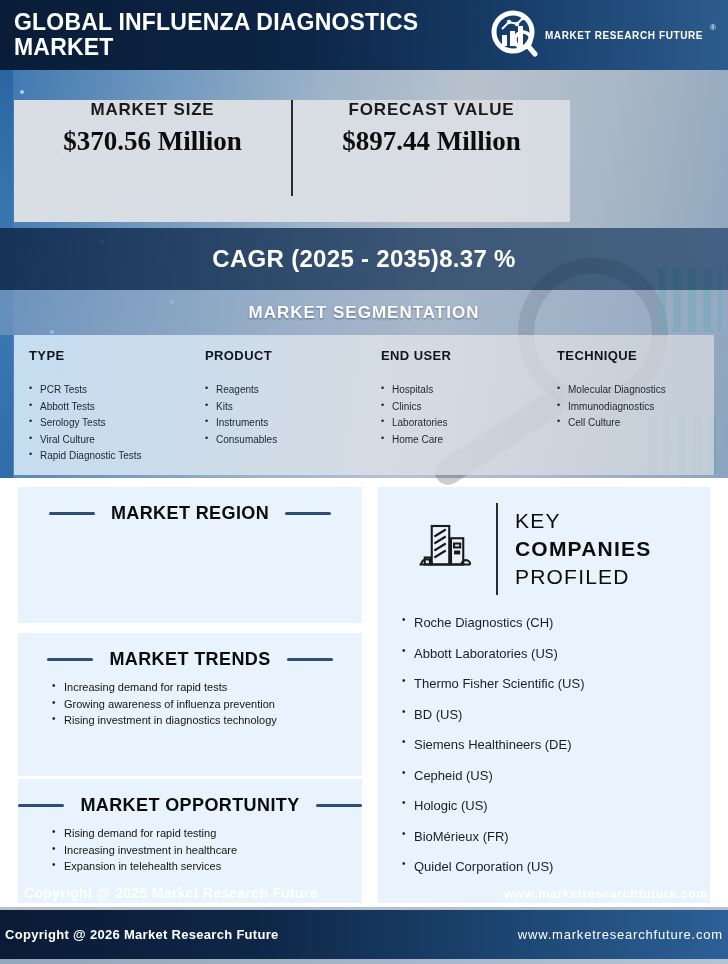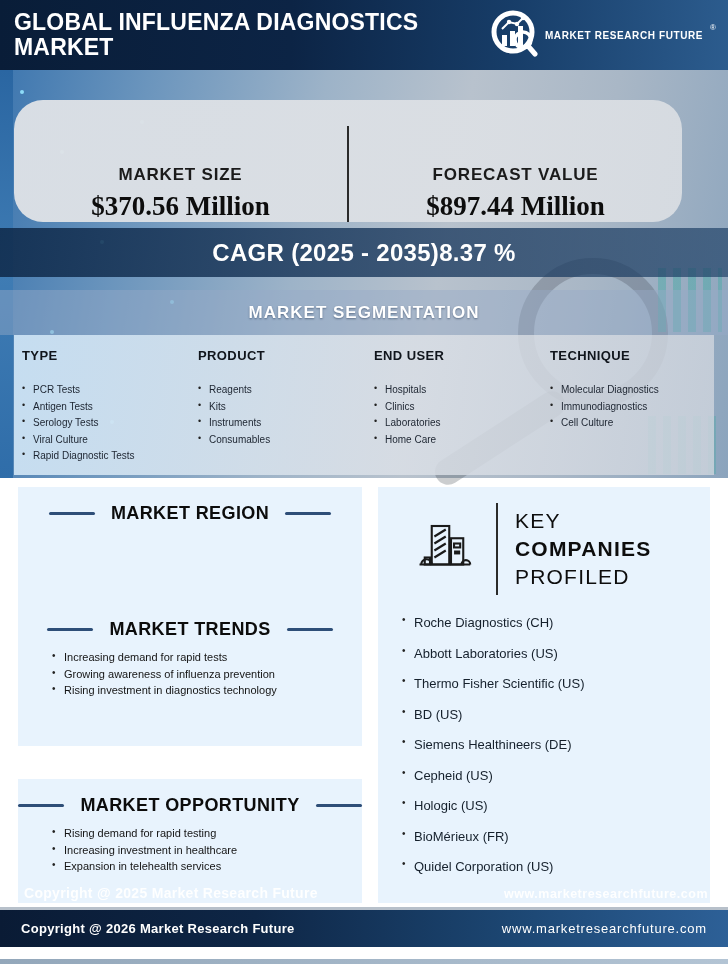--- a/index.html
+++ b/index.html
@@ -29,51 +29,51 @@
   
   .header { position:absolute; left:0; top:0; width:728px; height:70px;
     background:linear-gradient(92deg,#091d38 0%,#0c2445 40%,#173d68 70%,#2c5c8e 100%);
     display:flex; justify-content:space-between; align-items:center; padding:0 12px 0 14px; }
   .title { font-size:23px; font-weight:bold; color:#fff; line-height:1.08; letter-spacing:0.2px; }
   .logo { display:flex; align-items:center; gap:7px; }
   .logo-text { color:#fff; font-size:10px; font-weight:bold; letter-spacing:0.6px; }
   .logo-reg { color:#fff; font-size:8px; position:relative; top:-8px; }
 
   
-  .stats { position:absolute; left:14px; top:100px; width:668px; height:122px;
+  .stats { position:absolute; left:14px; top:100px; width:556px; height:122px;
     background:linear-gradient(90deg,rgba(224,227,231,0.95),rgba(218,222,227,0.93));
-    display:flex; align-items:flex-end;border-radius:29px; }
+    display:flex; align-items:flex-start; }
   .stat { flex:1; text-align:center; }
   .stat-label { font-size:17px; font-weight:bold; color:#1b1b1b; letter-spacing:0.8px; }
   .stat-value { font-size:27px; font-weight:bold; color:#0d0d0d; margin-top:6px;font-family:Liberation Serif, serif; }
   .stat-divider { width:2px; height:96px; background:#2a2a2a; }
 
   
-  .cagr { position:absolute; left:0; top:228px; width:728px; height:49px;
+  .cagr { position:absolute; left:0; top:228px; width:728px; height:62px;
     background:linear-gradient(90deg,rgba(14,40,72,0.85),rgba(20,52,90,0.75) 60%,rgba(30,64,102,0.68));
     display:flex; align-items:center; justify-content:center; }
   .cagr span { font-size:24px; font-weight:bold; color:#fff; letter-spacing:0.3px; }
   .seg-title-band { position:absolute; left:0; top:290px; width:728px; height:45px;
     background:rgba(150,170,200,0.45); display:flex; align-items:center; justify-content:center; }
   .seg-title-band span { font-size:17px; font-weight:bold; color:#fff; letter-spacing:1px;
     text-shadow:0 1px 2px rgba(20,40,70,0.5); }
 
   .seg-panel { position:absolute; left:14px; top:335px; width:700px; height:140px;
     background:linear-gradient(96deg,rgba(210,231,247,0.9),rgba(219,224,231,0.85) 55%,rgba(206,212,221,0.82));
-    display:grid; grid-template-columns:176px 176px 176px 172px; padding-left:8px; }
+    display:grid; grid-template-columns:176px 176px 176px 172px; padding-left:15px; }
   .seg-col { padding-top:13px; }
   .seg-header { font-size:13px; font-weight:bold; color:#10151c; letter-spacing:0.4px; }
   .seg-list { list-style:none; margin-top:21px; }
   .seg-list li { font-size:10px; color:#1c2430; margin-bottom:5.5px; padding-left:11px; position:relative; }
   .seg-list li::before { content:"•"; position:absolute; left:0; top:-1px; font-size:9px; color:#222; }
 
   
   .panel { position:absolute; background:#e8f3fd; }
   .panel-region { left:18px; top:487px; width:344px; height:136px; }
-  .panel-trends { left:18px; top:603px; width:344px; height:143px; }
+  .panel-trends { left:18px; top:633px; width:344px; height:143px; }
   .panel-opportunity { left:18px; top:779px; width:344px; height:124px; }
   .panel-companies { left:378px; top:487px; width:332px; height:416px; }
 
   .panel-heading { display:flex; align-items:center; justify-content:center; gap:16px; padding-top:16px; }
   .dash { width:46px; height:3px; background:#2e4e78; border-radius:2px; }
   .heading-text { font-size:18px; font-weight:bold; color:#0c0c0c; letter-spacing:0.4px; }
 
   .bullets { list-style:none; margin:11px 0 0; padding-left:34px; }
   .bullets li { font-size:11px; color:#141414; margin-bottom:4.5px; padding-left:12px; position:relative; }
   .bullets li::before { content:"•"; position:absolute; left:0; top:-1px; font-size:10px; color:#222; }
@@ -85,23 +85,23 @@
   .comp-list { list-style:none; margin:20px 0 0; padding-left:24px; }
   .comp-list li { font-size:13px; color:#15202c; margin-bottom:15.5px; padding-left:12px; position:relative; }
   .comp-list li::before { content:"•"; position:absolute; left:0; top:-1px; font-size:10px; color:#222; }
 
   
   .wm { position:absolute; color:rgba(255,255,255,0.95); font-weight:bold; z-index:3; white-space:nowrap; }
   .wm-left { left:24px; top:885px; font-size:14px; letter-spacing:0.3px; }
   .wm-right { right:20px; top:887px; font-size:12.5px; letter-spacing:0.5px; }
 
   
-  .footer { position:absolute; left:0; top:907px; width:728px; height:40px;
+  .footer { position:absolute; left:0; top:907px; width:728px; height:52px;
     background:linear-gradient(90deg,#0a1b35 0%,#0e2646 35%,#1c4672 70%,#2d6097 100%);
-    border-top:3px solid #b7c0ca; display:flex; align-items:center; justify-content:space-between; padding:0 21px; }
+    border-top:3px solid #b7c0ca; display:flex; align-items:center; justify-content:space-between; padding:0 5px; }
   .footer-copy { color:#fff; font-size:13px; font-weight:bold; letter-spacing:0.3px; }
   .footer-site { color:#fff; font-size:13px; letter-spacing:0.8px; }
   .bottom-strip { position:absolute; left:0; top:959px; width:728px; height:5px;
     background:linear-gradient(90deg,#93a7ba,#b3c4d4); }
 </style>
 </head>
 <body>
 
 <div class="poster">
 
@@ -158,21 +158,21 @@
 
   <div class="seg-title-band">
     <span>MARKET SEGMENTATION</span>
   </div>
 
   <div class="seg-panel">
     <div class="seg-col">
       <div class="seg-header">TYPE</div>
       <ul class="seg-list">
         <li>PCR Tests</li>
-        <li>Antigen Tests</li>
+        <li>Abbott Tests</li>
         <li>Serology Tests</li>
         <li>Viral Culture</li>
         <li>Rapid Diagnostic Tests</li>
       </ul>
     </div>
     <div class="seg-col">
       <div class="seg-header">PRODUCT</div>
       <ul class="seg-list">
         <li>Reagents</li>
         <li>Kits</li>

